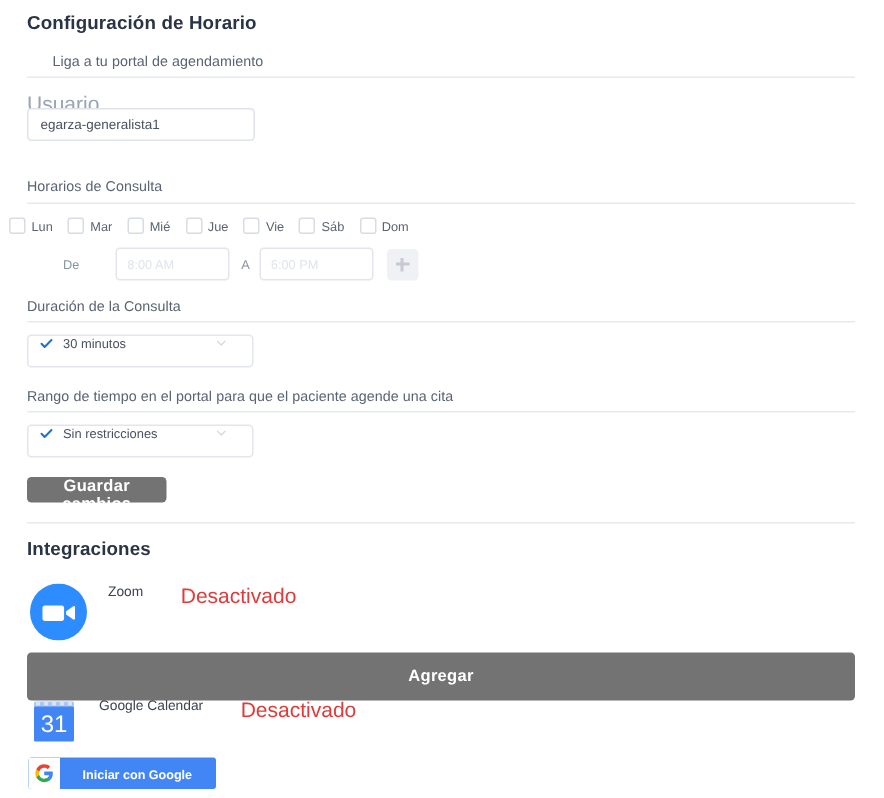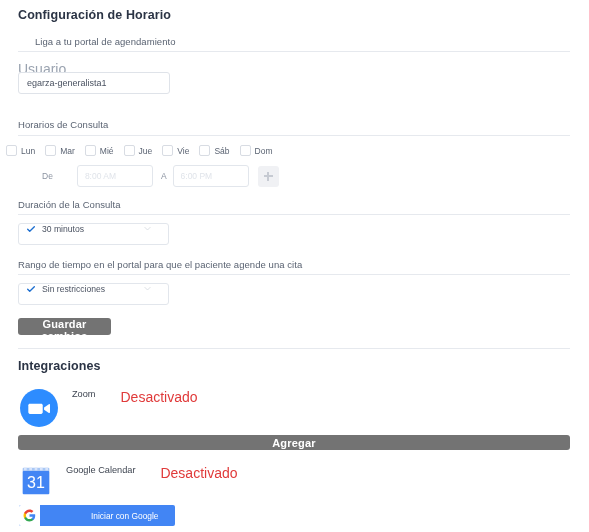--- a/index.html
+++ b/index.html
@@ -204,24 +204,23 @@
   .g-badge {
     width: 21px; height: 21px;
     background: #ffffff;
     display: flex; align-items: center; justify-content: center;
     flex: 0 0 auto;
   }
   .g-mark { width: 13px; height: 13px; display: block; }
   .g-text {
     color: #ffffff;
     font-size: 8.4px;
-    font-weight: normal;
+    font-weight: bold;
     padding: 0 16px 0 15px;
     white-space: nowrap;
-    margin-left: 36px;
   }
 </style>
 </head>
 <body>
 
 <div class="page">
 
   <div class="section-title" style="top:8px;">Configuración de Horario</div>
 
   <div class="sub-label" style="top:36px;margin-left:17px;">Liga a tu portal de agendamiento</div>
@@ -310,21 +309,21 @@
   <div class="integration-row" style="left:20px; top:389px;">
     <svg class="zoom-logo" viewBox="0 0 48 48">
       <circle cx="24" cy="24" r="24" fill="#2d8cff"></circle>
       <path fill="#ffffff" d="M12.5 18.5h14.2c1.1 0 2 .9 2 2v9c0 1.1-.9 2-2 2H12.5c-1.1 0-2-.9-2-2v-9c0-1.1.9-2 2-2z"></path>
       <path fill="#ffffff" d="M30.4 23.3l6.1-4.1c.6-.4 1.4 0 1.4.8v9.5c0 .8-.8 1.2-1.4.8l-6.1-4.1z"></path>
     </svg>
     <span class="int-name">Zoom</span>
     <span class="int-status">Desactivado</span>
   </div>
 
-  <button class="btn-primary" style="left:18px; top:435px; width:552px; height:15px;">Agregar</button>
+  <button class="btn-primary" style="left:18px; top:435px; width:552px; height:32px;">Agregar</button>
 
   <div class="integration-row" style="left:20px; top:465px;">
     <svg class="gcal-logo" viewBox="0 0 48 48">
       <rect x="4" y="4" width="40" height="7" rx="1.5" fill="#a8c7f5"></rect>
       <rect x="4" y="9" width="40" height="35" rx="1.5" fill="#4285f4"></rect>
       <text x="24" y="35" text-anchor="middle" font-family="'Liberation Sans', sans-serif" font-size="24" fill="#ffffff">31</text>
       <rect x="6" y="4" width="4" height="4" fill="#d7e4fb"></rect>
       <rect x="14" y="4" width="4" height="4" fill="#d7e4fb"></rect>
       <rect x="22" y="4" width="4" height="4" fill="#d7e4fb"></rect>
       <rect x="30" y="4" width="4" height="4" fill="#d7e4fb"></rect>

